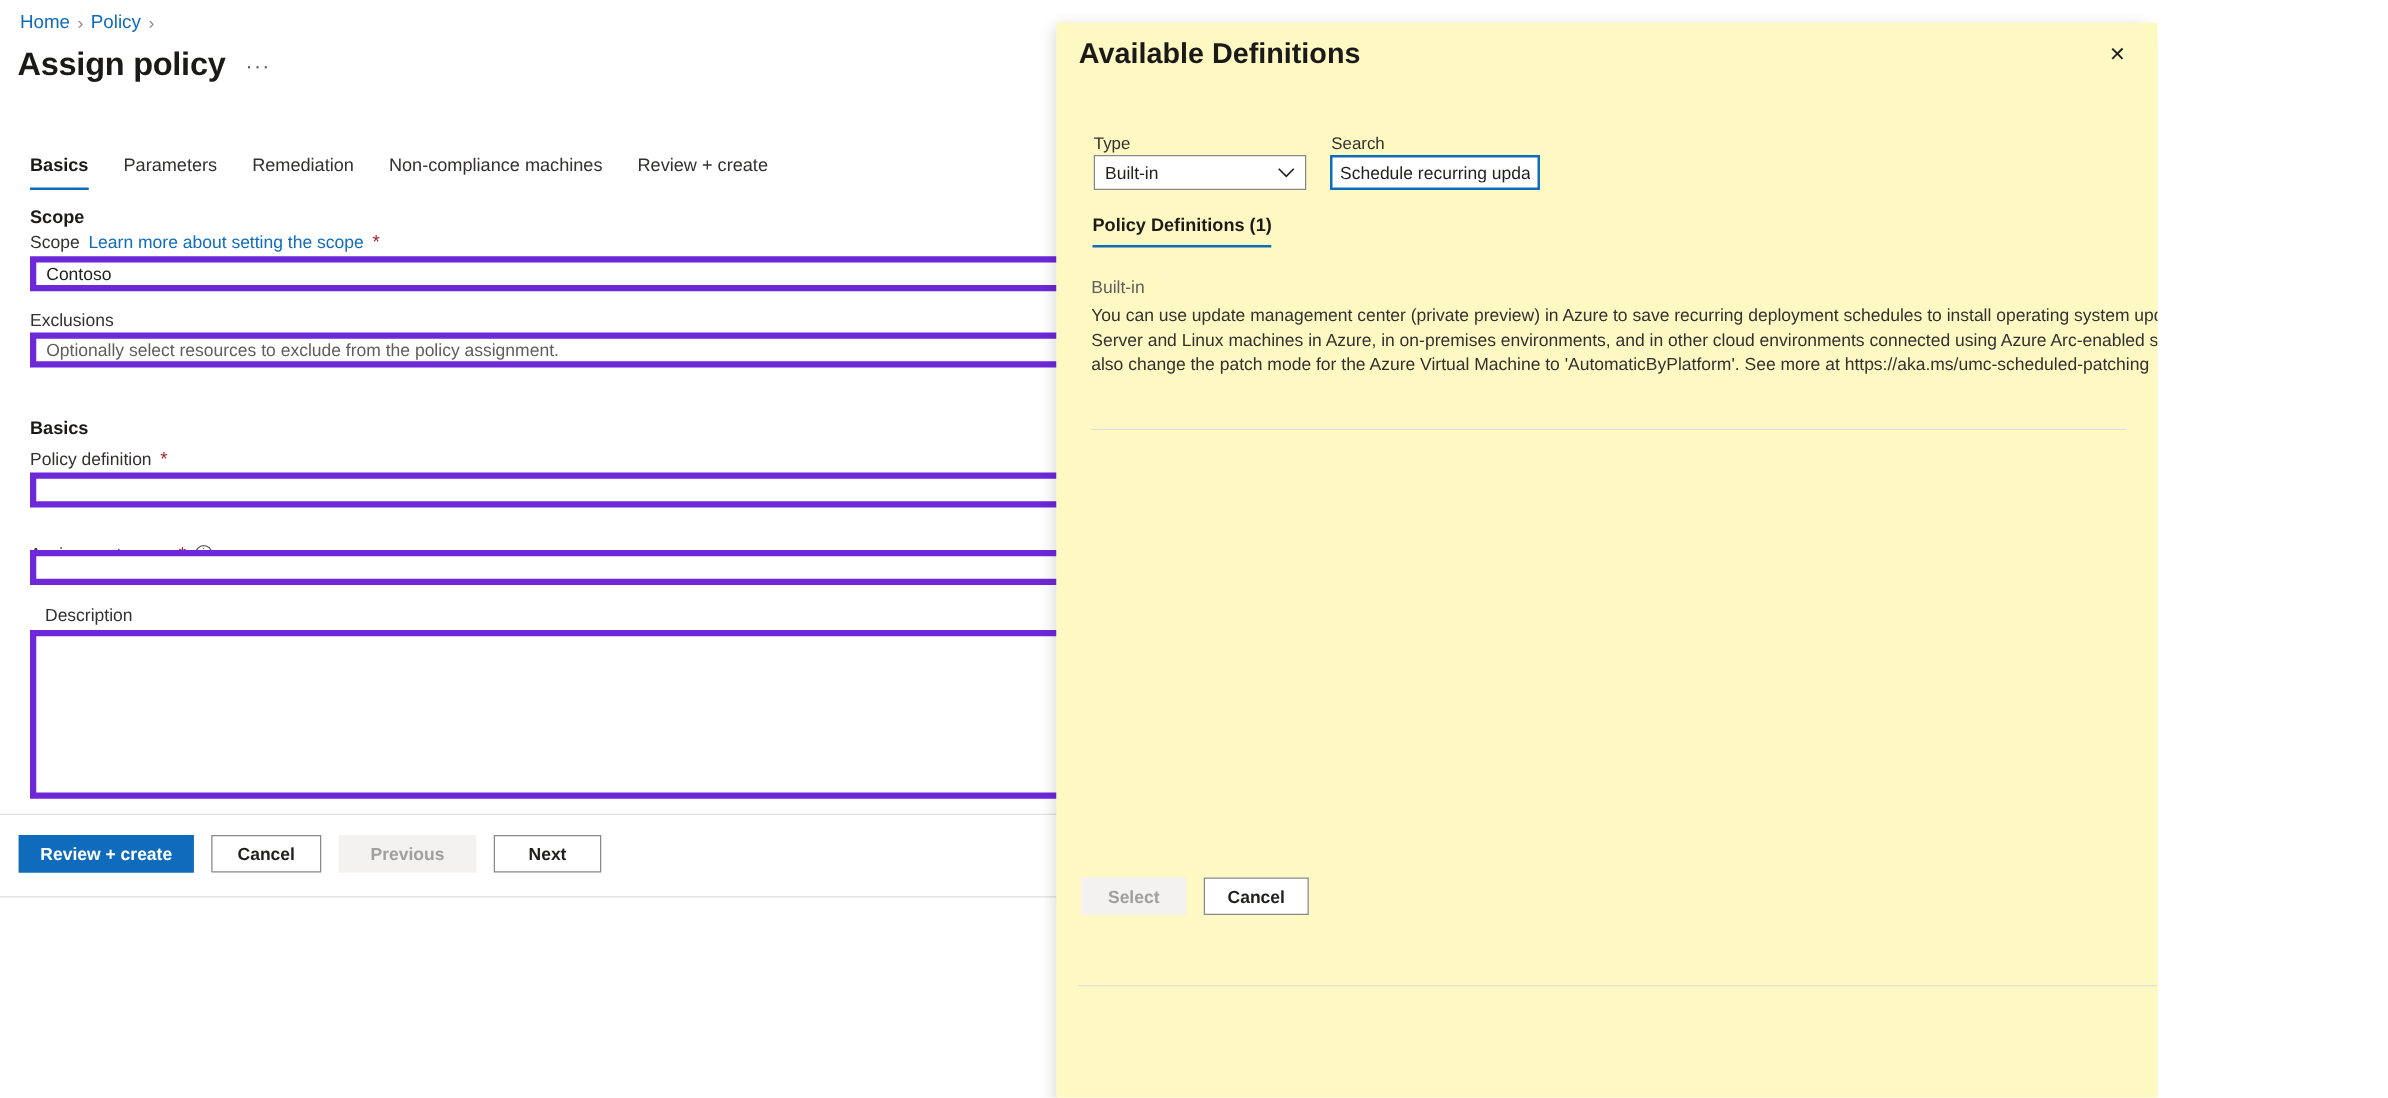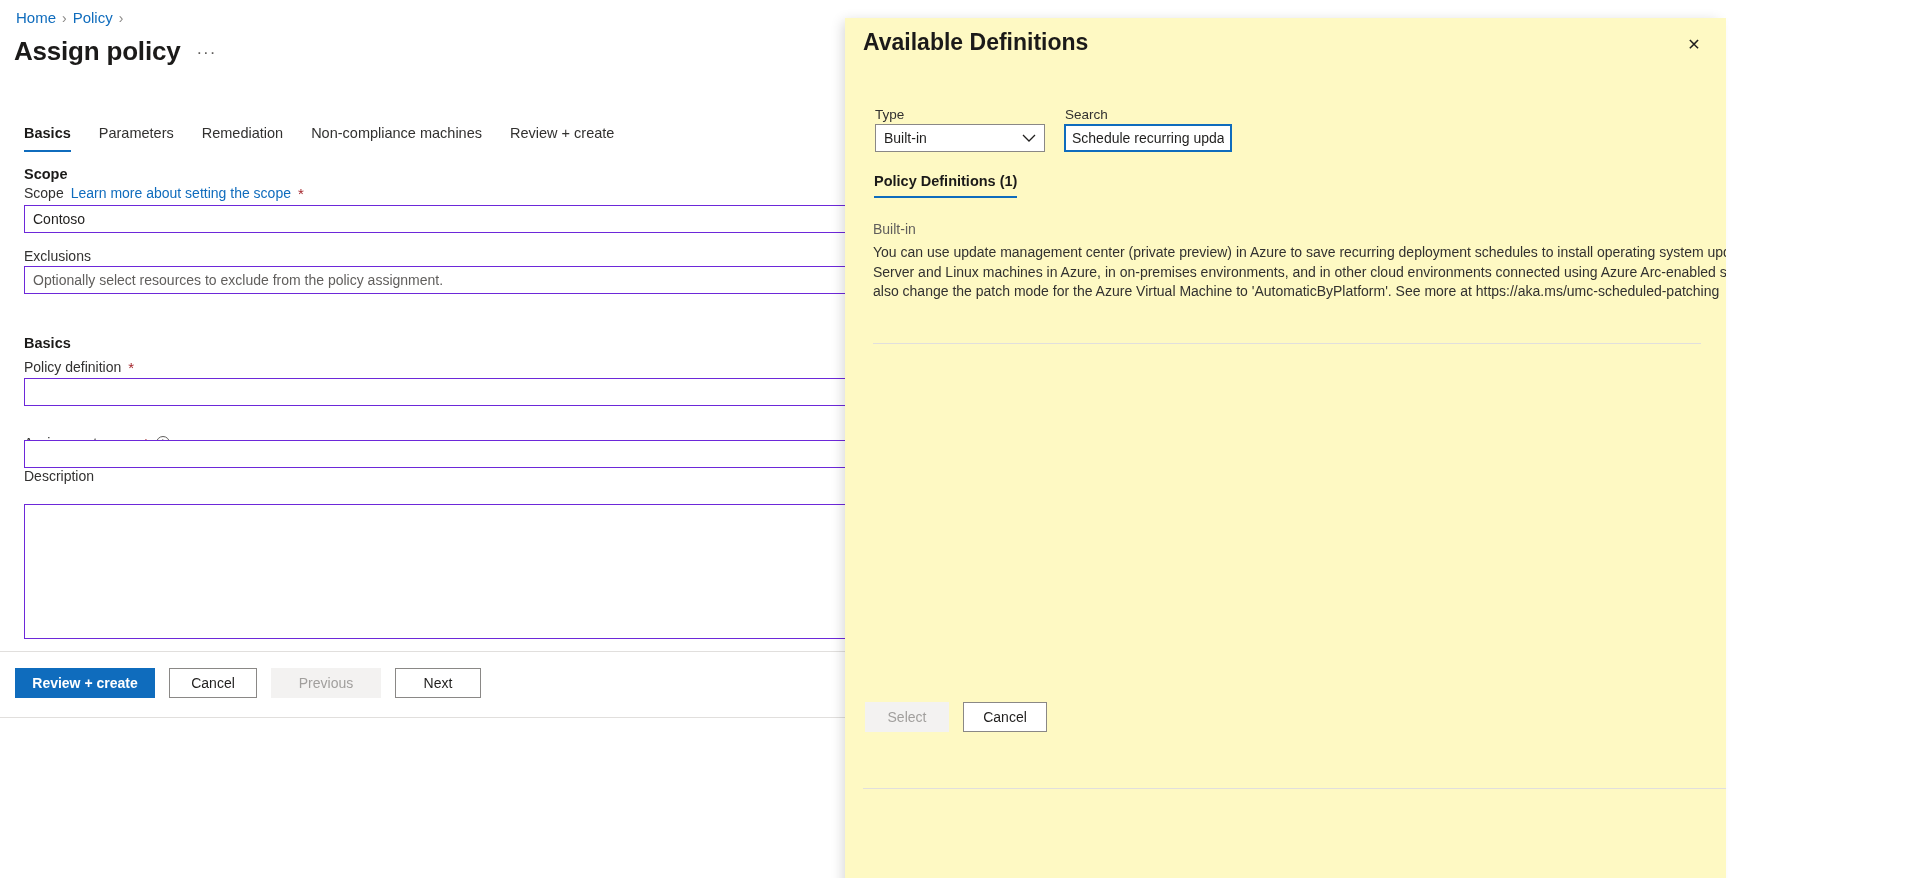--- a/index.html
+++ b/index.html
@@ -79,40 +79,40 @@
   .info-i {
     display: inline-flex; align-items: center; justify-content: center;
     width: 14px; height: 14px; border: 1px solid #605e5c;
     border-radius: 50%; font-size: 10px; color: #605e5c;
     font-family: "Liberation Serif", serif; line-height: 1;
     cursor: pointer;
   }
 
   .txtfield {
     position: absolute; left: 24px;
-    height: 28px; border: 1px solid #6d28d9;
+    height: 28px; border: 5px solid #6d28d9;
     background: #fff; font-size: 14px; color: #201f1e;
     padding: 0 8px; outline: none;
     font-family: "Liberation Sans", sans-serif;
   }
   .txtfield::placeholder { color: #605e5c; }
   textarea.txtfield { resize: none; padding-top: 5px; }
 
   .footer-sep {
     position: absolute; left: 0; right: 0; height: 1px;
     background: #e1dfdd;
   }
 
   .btnrow { position: absolute; display: flex; align-items: center; }
   .btn {
     height: 30px; min-width: 86px;
     font-size: 14px; font-family: "Liberation Sans", sans-serif;
     border: 1px solid #8a8886; background: #fff; color: #201f1e;
     cursor: pointer; padding: 0 14px;
-    display: inline-flex; align-items: center; justify-content: center;
+    display: inline-flex; align-items: center; justify-content: center; font-weight: bold;
   }
   .btn.primary {
     background: #0f6cbd; border-color: #0f6cbd;
     color: #fff; font-weight: 600;
   }
   .btn.disabled {
     background: #f3f2f1; border-color: #f3f2f1; color: #a19f9d;
     cursor: default;
   }
 
@@ -243,21 +243,21 @@
     </div>
     <input class="txtfield" style="top: 378px; width: 1060px;" value="">
 
     <div class="field-label" style="top:435px;">
       <span>Assignment name</span>
       <span class="req">*</span>
       <span class="info-i">i</span>
     </div>
     <input class="txtfield" style="top: 440px; width: 1060px;" value="">
 
-    <div class="field-label" style="top:468px;">
+    <div class="field-label" style="top:484px;margin-left:12px;">
       <span>Description</span>
     </div>
     <textarea class="txtfield" style="top: 504px; width: 1060px; height: 135px;"></textarea>
 
     <div class="footer-sep" style="top:651px; width:880px;"></div>
 
     <div class="btnrow" style="left:15px; top:668px; gap:0;">
       <button class="btn primary" style="min-width:140px; margin-right:14px;">Review + create</button>
       <button class="btn" style="min-width:88px; margin-right:14px;">Cancel</button>
       <button class="btn disabled" style="min-width:110px; margin-right:14px;">Previous</button>

